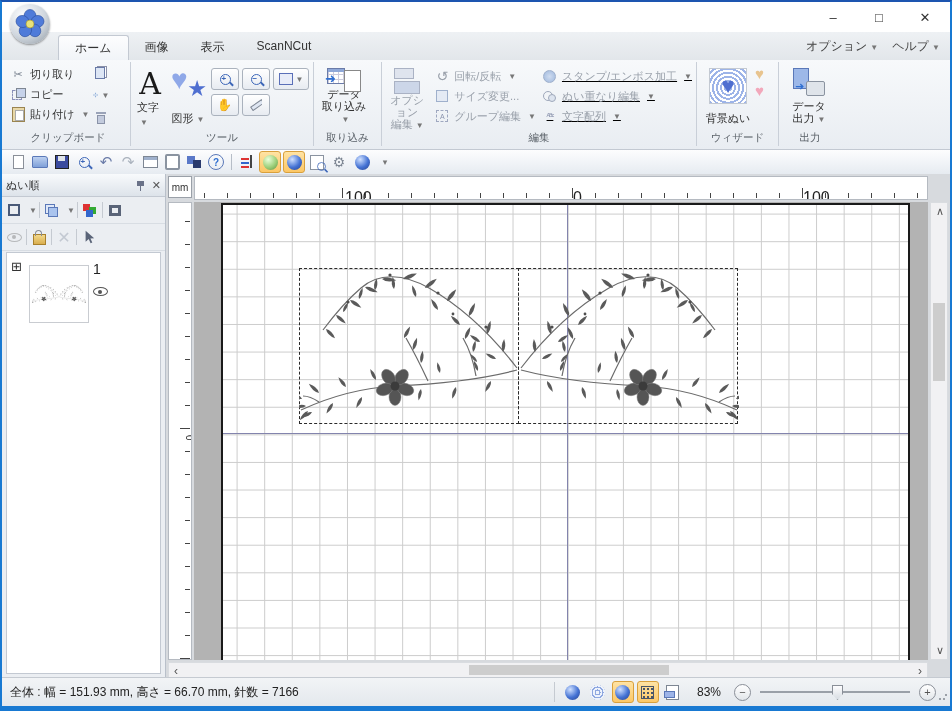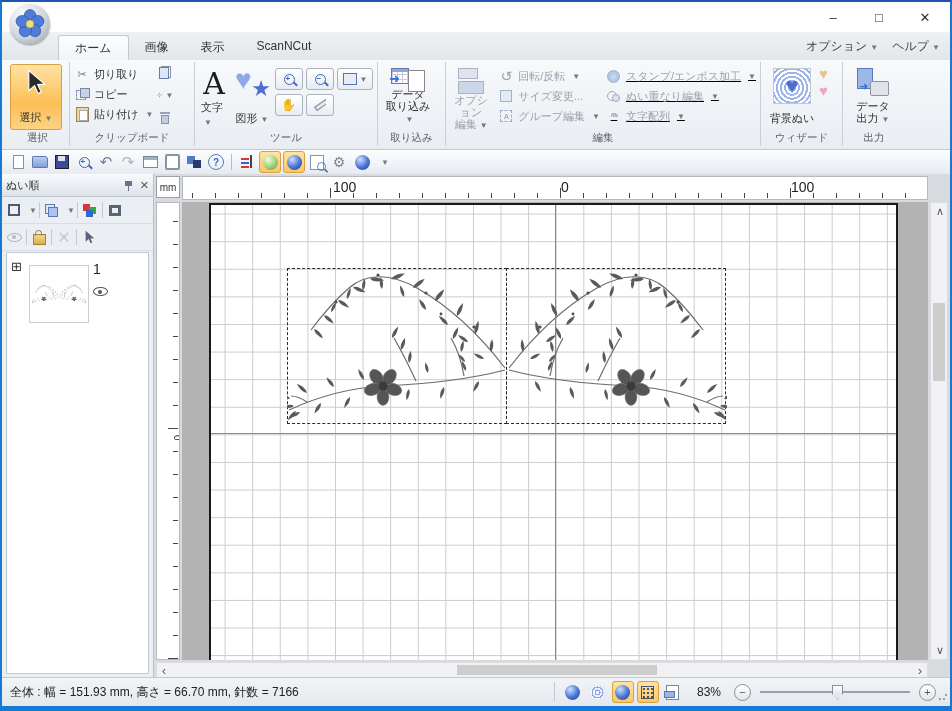--- a/index.html
+++ b/index.html
@@ -36,42 +36,42 @@
   .zbtn{width:26px;height:20px;border:1px solid #aab2bd;border-radius:3px;background:linear-gradient(#fff,#e7ebf1);display:flex;align-items:center;justify-content:center;}
   .mag{position:relative;width:11px;height:11px;border:1.5px solid #3c66b8;border-radius:50%;box-sizing:border-box;}
   .mag:after{content:"";position:absolute;width:5px;height:1.5px;background:#3c66b8;transform:rotate(45deg);right:-4px;bottom:-1px;}
   .mag .pm{position:absolute;left:1px;top:-1px;font-size:8px;color:#3c66b8;font-weight:bold;}
   
   .qtoolbar{position:absolute;left:0;top:148px;right:0;height:24px;background:linear-gradient(#fdfdfe,#e6ebf1);border-bottom:1px solid #b9c2cf;display:flex;align-items:center;padding-left:6px;gap:2px;}
   .qsep{width:1px;height:16px;background:#b6bdc7;margin:0 3px;}
   .qi{width:20px;height:20px;display:flex;align-items:center;justify-content:center;font-size:13px;color:#555;}
   
   .main{position:absolute;left:0;top:172px;right:0;bottom:31px;display:flex;}
-  .sidebar{position:relative;width:152px;background:#ebeef2;border-right:1px solid #b9c0ca;box-sizing:border-box;}
+  .sidebar{position:relative;width:164px;background:#ebeef2;border-right:1px solid #b9c0ca;box-sizing:border-box;}
   .sb-header{height:22px;background:linear-gradient(#f8fafc,#dde3ea);border-bottom:1px solid #c3c9d2;display:flex;align-items:center;padding:0 4px;font-size:11px;color:#333;}
   .sb-header .sp{flex:1;}
   .sb-tools{display:flex;align-items:center;height:26px;padding:0 2px;gap:2px;border-bottom:1px solid #d8dde3;}
   .sbi{width:20px;height:20px;display:flex;align-items:center;justify-content:center;}
   .sb-list{position:absolute;left:4px;right:4px;top:78px;bottom:4px;background:#fff;border:1px solid #c3c9d2;}
   .thumb{position:absolute;left:22px;top:12px;width:58px;height:56px;background:#fff;border:1px solid #c9ccd1;display:flex;align-items:center;justify-content:center;}
   .eye{position:relative;width:15px;height:9px;border:1.2px solid #555;border-radius:50%;box-sizing:border-box;}
   .eye:after{content:"";position:absolute;left:4px;top:1.5px;width:4px;height:4px;border-radius:50%;background:#555;}
   .eye.dim{opacity:.35;}
   .lock{position:relative;width:11px;height:9px;background:linear-gradient(#f3d98b,#d9ae4f);border:1px solid #a8802c;margin-top:5px;}
   .lock:before{content:"";position:absolute;left:1.5px;top:-5px;width:5px;height:5px;border:1.5px solid #8a8f98;border-bottom:none;border-radius:4px 4px 0 0;}
   
   .canvas{position:relative;flex:1;background:#d7dade;}
   .mmbox{position:absolute;left:2px;top:2px;width:24px;height:22px;background:#fff;border:1px solid #9aa0a8;box-sizing:border-box;font-size:10px;color:#333;display:flex;align-items:center;justify-content:center;}
   .hruler{position:absolute;left:28px;top:2px;right:22px;height:24px;background:#fff;border:1px solid #b5bac1;box-sizing:border-box;overflow:hidden;}
   .vruler{position:absolute;left:2px;top:28px;width:24px;bottom:18px;background:#fff;border:1px solid #b5bac1;box-sizing:border-box;overflow:hidden;}
   .htick{position:absolute;bottom:1px;width:1px;height:5px;background:#444;}
   .htick.major{height:10px;}
   .vtick{position:absolute;right:1px;height:1px;width:5px;background:#444;}
   .vtick.major{width:10px;}
-  .hlabel{position:absolute;top:2px;font-size:14px;color:#222;}
+  .hlabel{position:absolute;top:12px;font-size:16px;color:#222;}
   .vlabel{position:absolute;right:6px;font-size:10px;color:#222;transform:rotate(-90deg);transform-origin:right top;}
   .viewport{position:absolute;left:28px;top:28px;right:22px;bottom:18px;background:#b3b3b3;overflow:hidden;}
   .page{position:absolute;left:27px;top:1px;width:689px;height:460px;background:#fff;border:2px solid #1a1a1a;box-sizing:border-box;
     background-image:linear-gradient(to right,#cccccc 1px,transparent 1px),linear-gradient(to bottom,#cccccc 1px,transparent 1px);
     background-size:27.6px 27.6px;background-position:13.6px 8.6px;}
   .axis-v{position:absolute;left:344px;top:0;bottom:0;width:1px;background:#8384ad;}
   .axis-h{position:absolute;top:228px;left:0;right:0;height:1px;background:#8384ad;}
   .selbox{position:absolute;border:1px dashed #2a2a2a;box-sizing:border-box;}
   .vscroll{position:absolute;right:2px;top:28px;bottom:18px;width:18px;background:#f1f1f3;border:1px solid #d9dce0;box-sizing:border-box;}
   .hscroll{position:absolute;left:2px;right:22px;bottom:0;height:16px;background:#f1f1f3;border:1px solid #d9dce0;box-sizing:border-box;}
@@ -124,29 +124,20 @@
       <div class="tab">ScanNCut</div>
     </div>
     <div class="tabrow-right">
       <span><span>オプション</span><span class="dd">▼</span></span>
       <span><span>ヘルプ</span><span class="dd">▼</span></span>
     </div>
   </div>
 
   <div class="ribbon">
 
-    <div class="rgroup" style="width:64px;">
-      <div class="bigbtn sel">
-        <svg width="22" height="26" viewBox="0 0 14 18">
-            <path d="M2,1 L2,15 L6,11.5 L8.4,17 L10.6,16 L8.2,10.8 L13,10.5 Z" fill="#2b2b2b" stroke="#fff" stroke-width="0.8"></path>
-          </svg>
-        <span><span>選択</span><span class="dd">▼</span></span>
-      </div>
-      <div class="rgroup-label">選択</div>
-    </div>
 
     <div class="rgroup" style="width:125px;">
       <div style="display:flex;">
         <div>
           <div class="smallrow">
               <span class="icon16" style="color:#7d8693;">✂</span>
               <span>切り取り</span>
             </div>
           <div class="smallrow">
               <span class="icon16">

